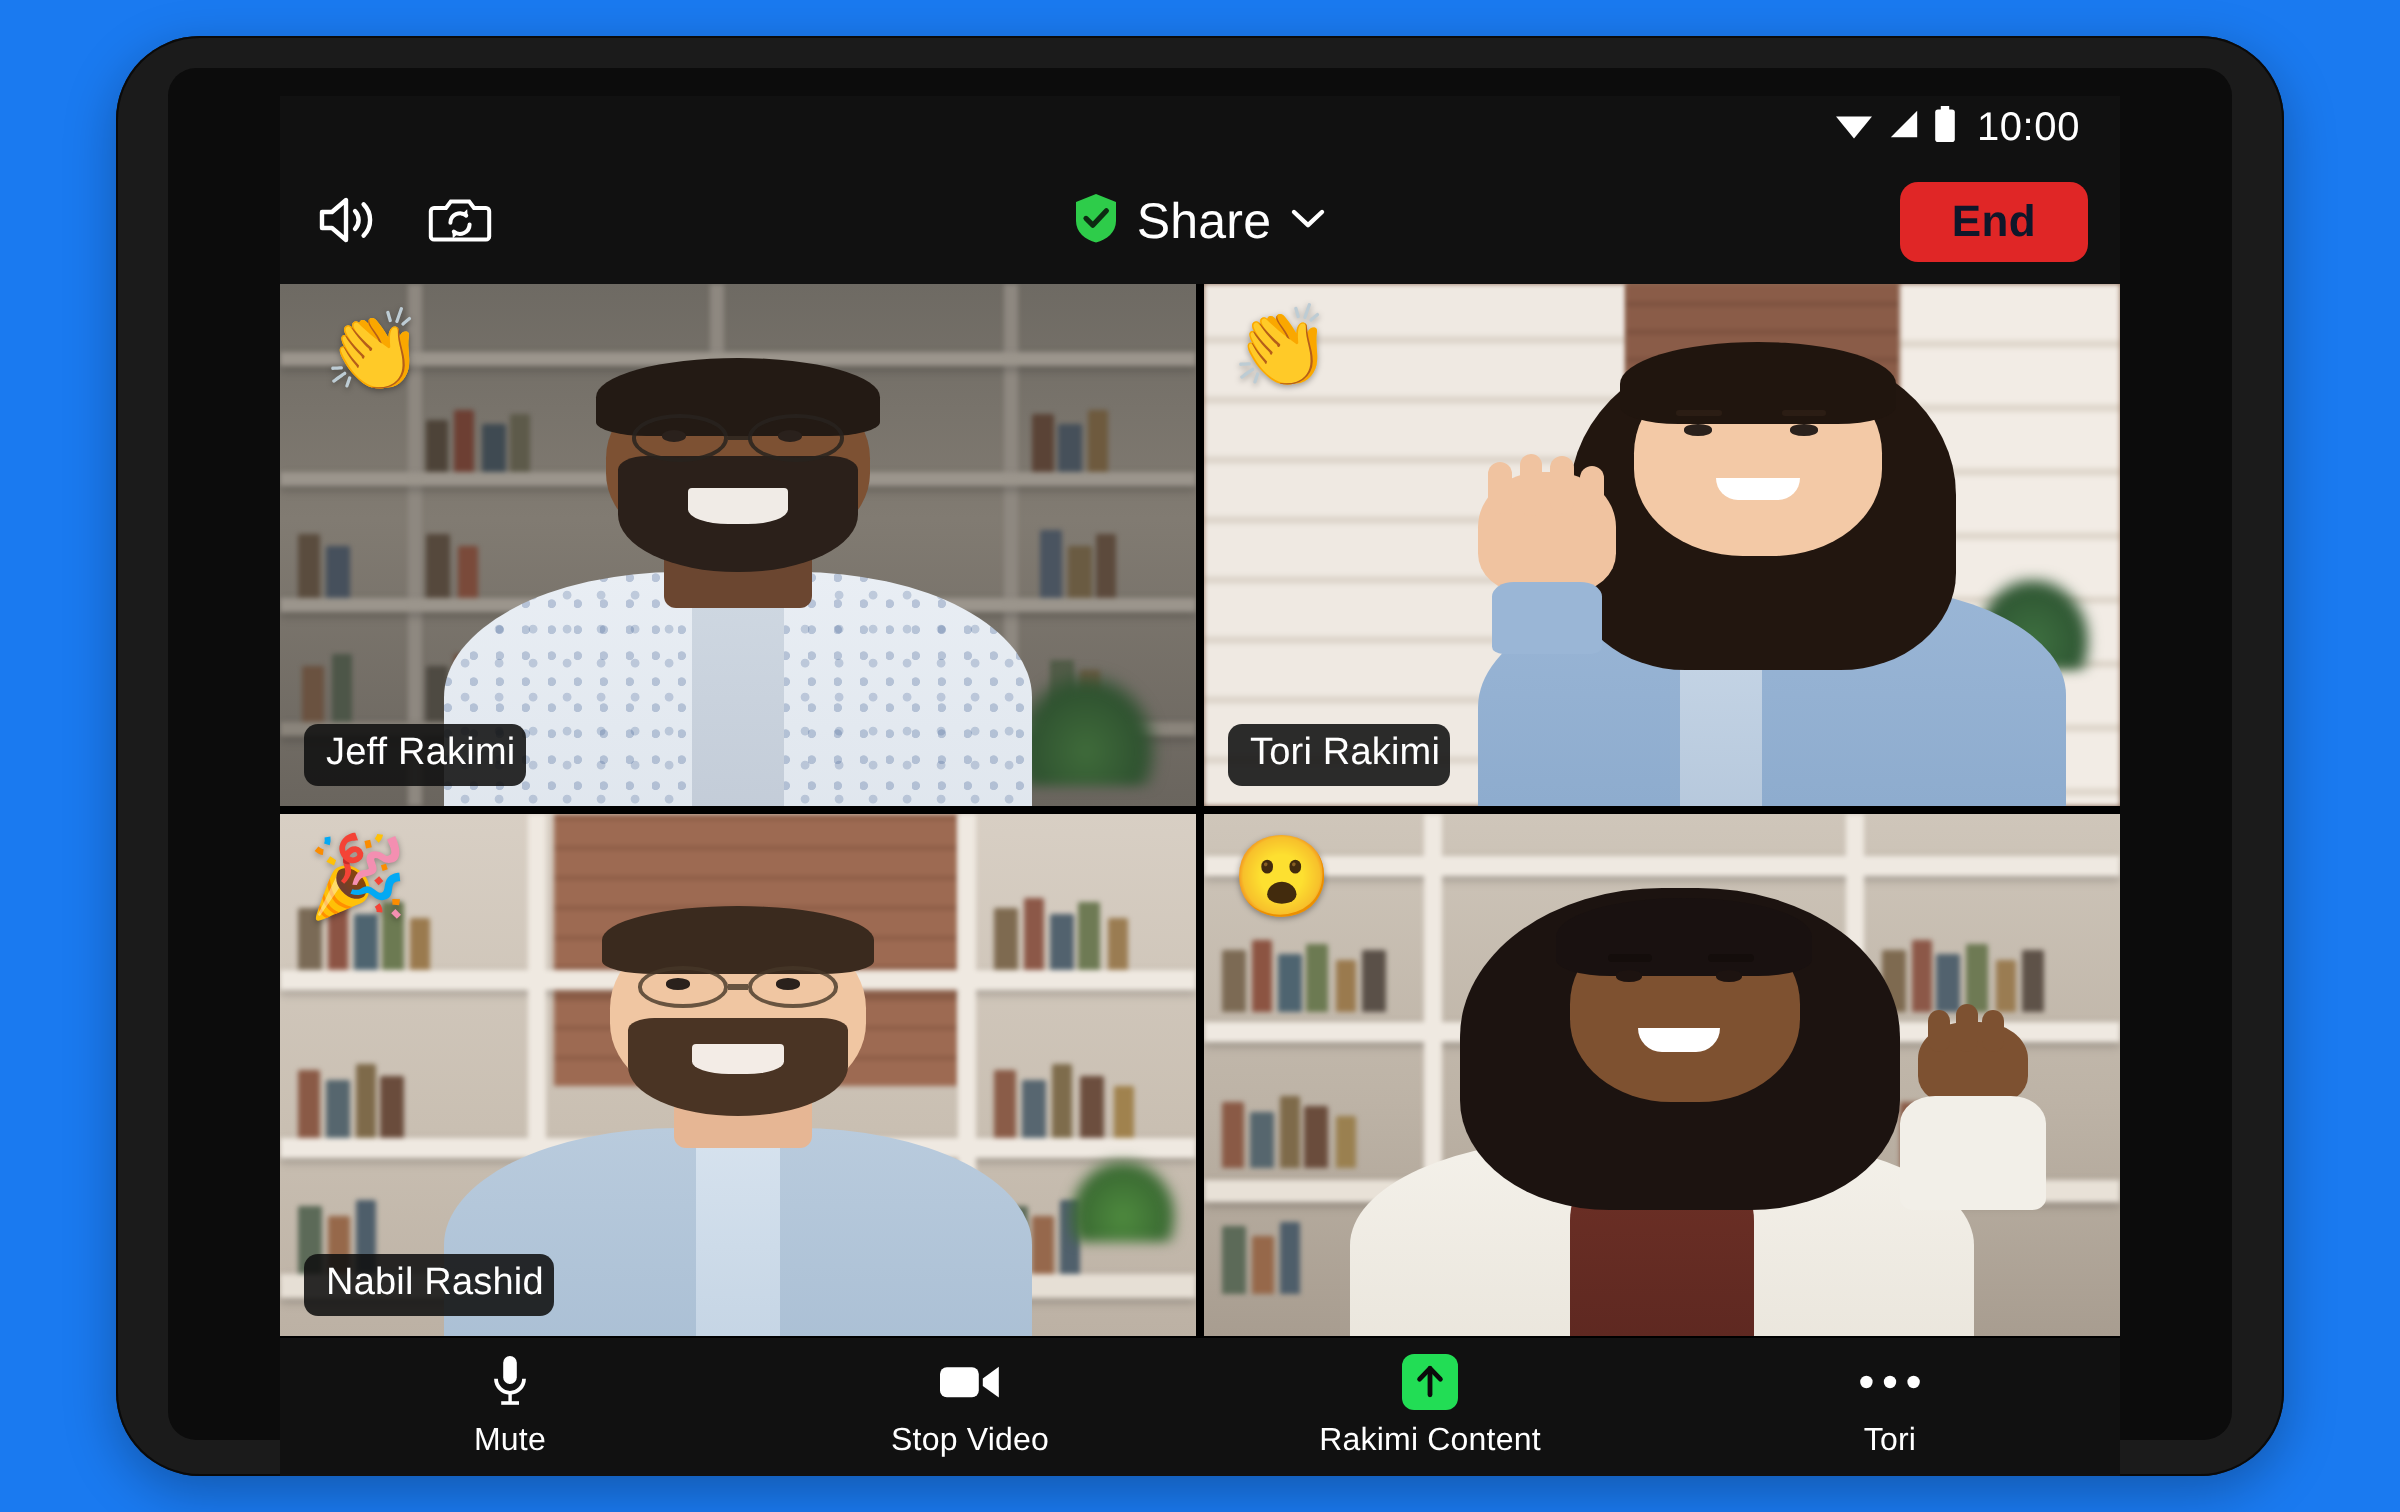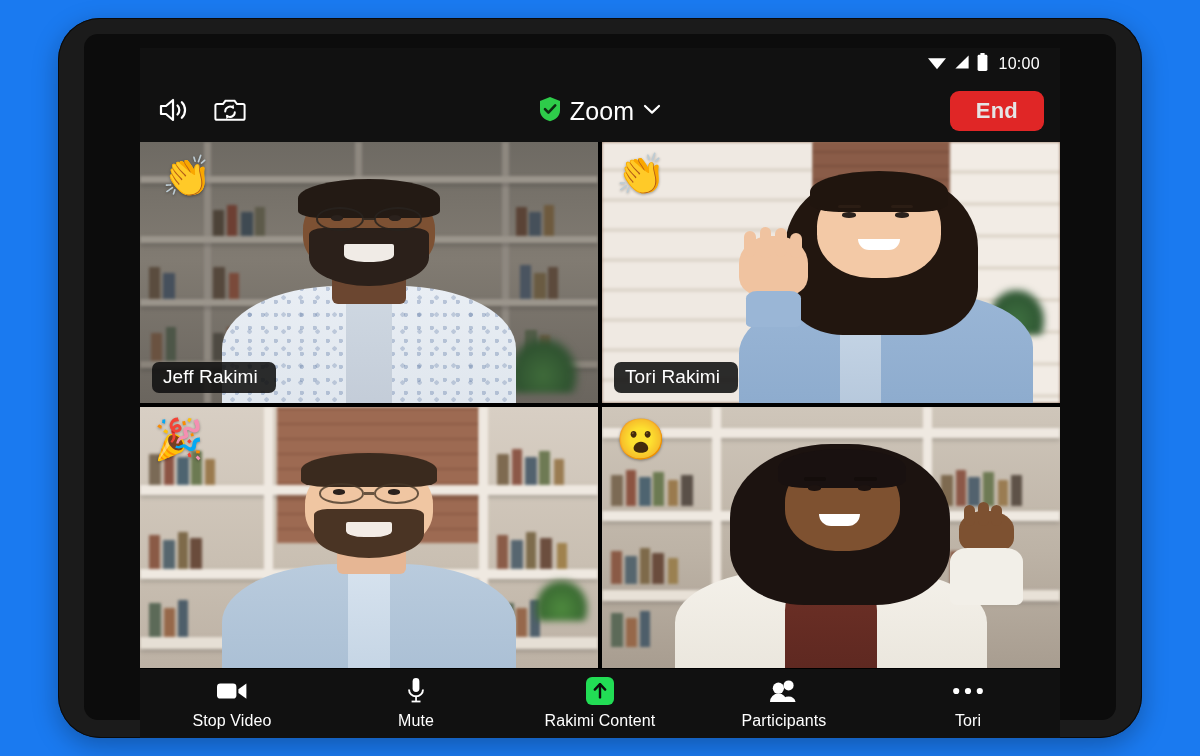--- a/index.html
+++ b/index.html
@@ -46,21 +46,21 @@
 
   
   .status-bar {
     height:32px;
     background:#111111;
     display:flex; align-items:center; justify-content:flex-end;
     padding-right:20px; gap:7px;
   }
   .status-icon { display:block; }
   .status-clock {
-    color:#fff; font-size:16px; letter-spacing:.3px;
+    color:#fff; font-size:20px; letter-spacing:.3px;
     margin-left:3px; font-family:"Liberation Sans", sans-serif;
   }
 
   
   .app-header {
     height:62px;
     background:#111111;
     display:flex; align-items:center;
     padding:0 16px;
     position:relative;
@@ -77,21 +77,21 @@
     gap:8px; pointer-events:none;
   }
   .header-center > * { pointer-events:auto; }
   .meeting-title {
     color:#ffffff; font-size:25px; font-weight:400;
     letter-spacing:.1px;
   }
   .chev { display:block; }
   .header-right { margin-left:auto; display:flex; align-items:center; }
   .end-button {
-    background:#e02626; color:#e5e5e5;
+    background:#e02626; color:#0f172a;
     border:none; border-radius:9px;
     font-size:22px; font-weight:700;
     font-family:"Liberation Sans", sans-serif;
     padding:7px 26px; cursor:pointer;
     letter-spacing:.2px;
   }
 
   
   .video-grid {
     flex:1;
@@ -110,21 +110,21 @@
   .video-tile.active-speaker { outline:3px solid #13c233; outline-offset:-3px; }
 
   .tile-photo { position:absolute; inset:0; overflow:hidden; }
 
   .name-badge {
     position:absolute;
     left:12px; bottom:10px;
     background:rgba(16,16,16,.88);
     color:#ffffff;
     font-size:19px;
-    padding:4px 18px 5px 11px;
+    padding:4px 5px 5px 11px;
     border-radius:7px;
     letter-spacing:.1px;
     white-space:nowrap;
     z-index:6;
   }
   .reaction {
     position:absolute;
     font-size:40px;
     line-height:1;
     z-index:6;
@@ -241,21 +241,21 @@
         </button>
       </div>
 
       <div class="header-center">
         <span>
           <svg width="24" height="26" viewBox="0 0 24 26">
             <path d="M12 1 L22 5 v9.5 C22 20 17.4 24 12 25.2 C6.6 24 2 20 2 14.5 V5 Z" fill="#2ecc4a"></path>
             <path d="M7 13.2 l3.4 3.4 L17.2 9.4" fill="none" stroke="#0d2b12" stroke-width="2.6" stroke-linecap="round" stroke-linejoin="round"></path>
           </svg>
         </span>
-        <span class="meeting-title">Zoom</span>
+        <span class="meeting-title">Share</span>
         <span class="chev">
           <svg width="20" height="14" viewBox="0 0 20 14">
               <path d="M3 4 L10 10.6 L17 4" fill="none" stroke="#fff" stroke-width="2.2" stroke-linecap="round" stroke-linejoin="round"></path>
             </svg>
         </span>
       </div>
 
       <div class="header-right">
         <button class="end-button">End</button>
       </div>
@@ -427,20 +427,21 @@
             <div class="hairshape" style="left:38%;top:39%;width:24%;height:19%;background:#4a3424;border-radius:12% 12% 50% 50%;"></div>
             <div style="position:absolute;left:45%;top:44%;width:10%;height:6%;background:#f3ece6;border-radius:2px 2px 40% 40%;"></div>
             <div class="glasses-l" style="left:39%;top:29%;width:10%;height:8%;border-color:rgba(70,55,40,.8);"></div>
             <div class="glasses-r" style="left:51%;top:29%;width:10%;height:8%;border-color:rgba(70,55,40,.8);"></div>
             <div class="glasses-bridge" style="left:49%;top:32.6%;width:2.2%;background:rgba(70,55,40,.8);"></div>
             <div class="eye" style="left:42.2%;top:31.6%;width:2.6%;height:2%;"></div>
             <div class="eye" style="left:54.2%;top:31.6%;width:2.6%;height:2%;"></div>
           </div>
         </div>
         <span class="reaction pos-b">🎉</span>
+        <span class="name-badge">Nabil Rashid</span>
       </div>
 
       <div class="video-tile">
         <div class="tile-photo">
           <div class="scene">
             <div class="sky" style="background:linear-gradient(180deg,#cfc6ba 0%,#bdb3a6 55%,#a89d90 100%);"></div>
             <div class="shelfwall blur">
               <div class="shelf-h" style="top:8%;background:#efe9e1;height:10px;"></div>
               <div class="shelf-h" style="top:40%;background:#efe9e1;height:10px;"></div>
               <div class="shelf-h" style="top:70%;background:#e8e1d7;height:11px;"></div>
@@ -494,63 +495,52 @@
         </div>
         <span class="reaction pos-b">😮</span>
       </div>
 
     </div>
 
     <div class="toolbar">
 
       <button class="tool-item">
         <span class="tool-icon">
-          <svg width="32" height="22" viewBox="0 0 32 22">
-            <rect x="1" y="3.6" width="19.4" height="15" rx="3.4" fill="#fff"></rect>
-            <path d="M22.4 9.2 L30.4 3.4 v15.4 l-8-5.8 Z" fill="#fff"></path>
-          </svg>
-        </span>
-        <span class="tool-label">Stop Video</span>
-      </button>
-
-      <button class="tool-item">
-        <span class="tool-icon">
           <svg width="22" height="28" viewBox="0 0 22 28">
             <rect x="7.6" y="1" width="6.8" height="14" rx="3.4" fill="#fff"></rect>
             <path d="M4 12.4 a7 7 0 0 0 14 0" fill="none" stroke="#fff" stroke-width="1.9"></path>
             <rect x="10.2" y="18.6" width="1.7" height="5.4" fill="#fff"></rect>
             <rect x="6.6" y="23.6" width="8.9" height="1.8" fill="#fff"></rect>
           </svg>
         </span>
         <span class="tool-label">Mute</span>
+      </button>
+
+      <button class="tool-item">
+        <span class="tool-icon">
+          <svg width="32" height="22" viewBox="0 0 32 22">
+            <rect x="1" y="3.6" width="19.4" height="15" rx="3.4" fill="#fff"></rect>
+            <path d="M22.4 9.2 L30.4 3.4 v15.4 l-8-5.8 Z" fill="#fff"></path>
+          </svg>
+        </span>
+        <span class="tool-label">Stop Video</span>
       </button>
 
       <button class="tool-item">
         <span class="tool-icon">
           <span class="share-chip">
             <svg width="16" height="18" viewBox="0 0 16 18">
               <path d="M8 2.2 L8 15.4" stroke="#0b0b0b" stroke-width="2.4" stroke-linecap="round"></path>
               <path d="M2.8 7.6 L8 2.2 L13.2 7.6" fill="none" stroke="#0b0b0b" stroke-width="2.4" stroke-linecap="round" stroke-linejoin="round"></path>
             </svg>
           </span>
         </span>
         <span class="tool-label">Rakimi Content</span>
       </button>
 
-      <button class="tool-item">
-        <span class="tool-icon">
-          <svg width="32" height="24" viewBox="0 0 32 24">
-            <circle cx="20.6" cy="6.4" r="5" fill="#fff"></circle>
-            <path d="M13.6 23 a7.2 7.2 0 0 1 14 0 Z" fill="#fff"></path>
-            <circle cx="10.4" cy="9.2" r="5.6" fill="#fff"></circle>
-            <path d="M2 23 a8.4 8.4 0 0 1 16.8 0 Z" fill="#fff"></path>
-          </svg>
-        </span>
-        <span class="tool-label">Participants</span>
-      </button>
 
       <button class="tool-item">
         <span class="tool-icon">
           <svg width="32" height="10" viewBox="0 0 32 10">
             <circle cx="4.2" cy="5" r="3.1" fill="#fff"></circle>
             <circle cx="16" cy="5" r="3.1" fill="#fff"></circle>
             <circle cx="27.8" cy="5" r="3.1" fill="#fff"></circle>
           </svg>
         </span>
         <span class="tool-label">Tori</span>

